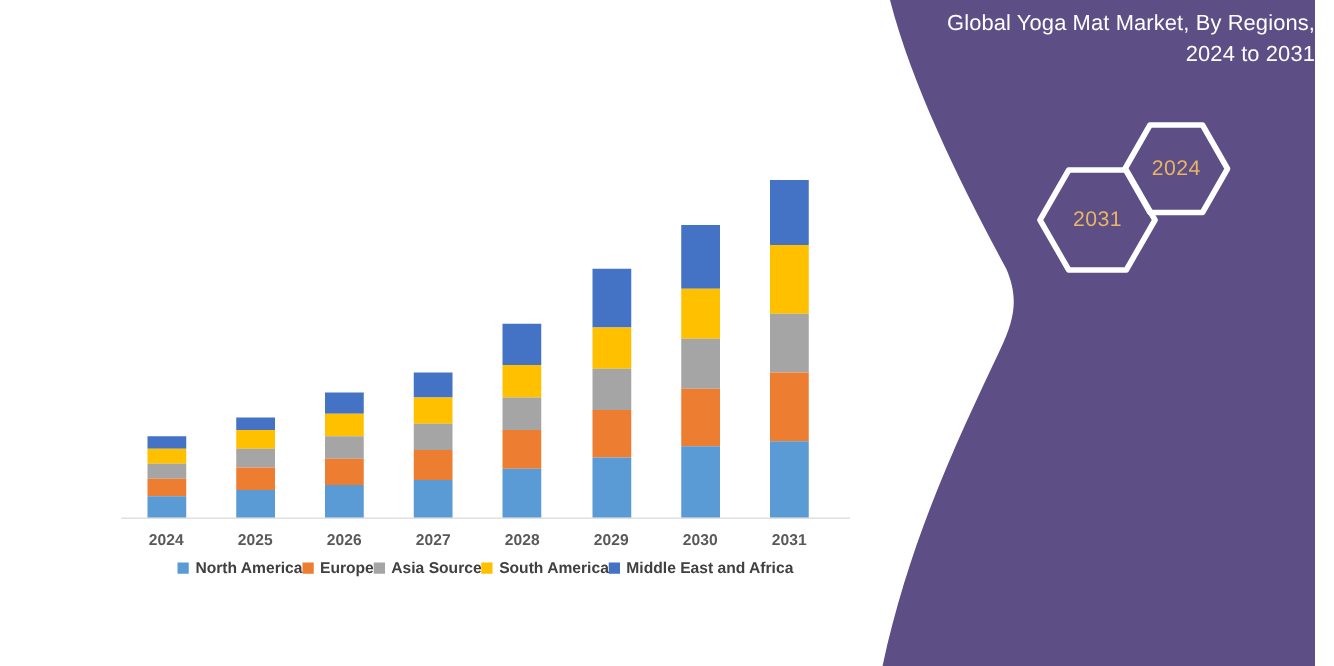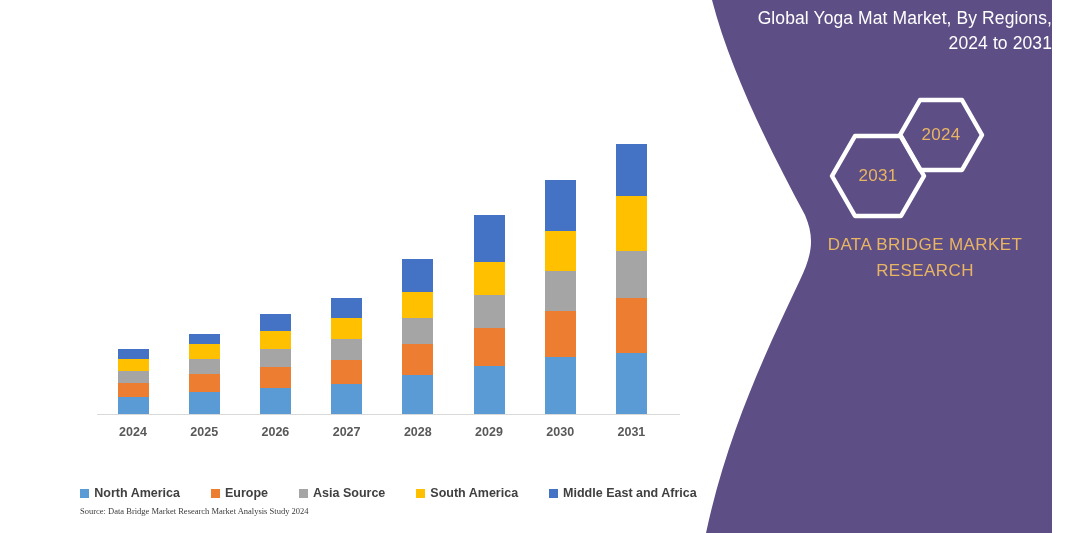--- a/index.html
+++ b/index.html
@@ -132,26 +132,26 @@
     width: 72px;
     text-align: center;
     font-size: 12.5px;
     font-weight: bold;
     color: #595959;
   }
 
   #legend {
     position: absolute;
     left: 97px;
-    top: 486px;
+    top: 447px;
     width: 583px;
     display: flex;
     justify-content: center;
     align-items: center;
-    gap: 31px;
+    gap: 0;
   }
   .legend-item {
     display: flex;
     align-items: center;
     gap: 5px;
     font-size: 12.5px;
     font-weight: bold;
     color: #404040;
     white-space: nowrap;
   }
@@ -199,21 +199,20 @@
       <span>2031</span>
     </div>
     <div class="hex" id="hex-2024">
       <svg width="90" height="78" viewBox="0 0 90 78" xmlns="http://www.w3.org/2000/svg">
         <polygon points="24,4 66,4 86,39 66,74 24,74 4,39" fill="none" stroke="#ffffff" stroke-width="4.5" stroke-linejoin="round"></polygon>
       </svg>
       <span>2024</span>
     </div>
   </div>
 
-  <div class="brand-name">DATA BRIDGE MARKET RESEARCH</div>
 
 
 
   <div id="plot">
     <div class="axis-line"></div>
     <div id="bars">
         <div class="bar" style="left: 117.5px; top: 349px; height: 65px;">
           <div class="seg" style="height: 10px; background: rgb(68, 114, 196);"></div>
           <div class="seg" style="height: 12px; background: rgb(255, 192, 0);"></div>
           <div class="seg" style="height: 12px; background: rgb(165, 165, 165);"></div>
@@ -299,15 +298,14 @@
         <span class="legend-swatch" style="background: rgb(255, 192, 0);"></span>
         <span>South America</span>
       </div>
       <div class="legend-item">
         <span class="legend-swatch" style="background: rgb(68, 114, 196);"></span>
         <span>Middle East and Africa</span>
       </div>
     </div>
 
   <div id="footer">
-    <span>Source: Data Bridge Market Research  Market Analysis Study 2024</span>
   </div>
 </div>
 
 </body></html>

